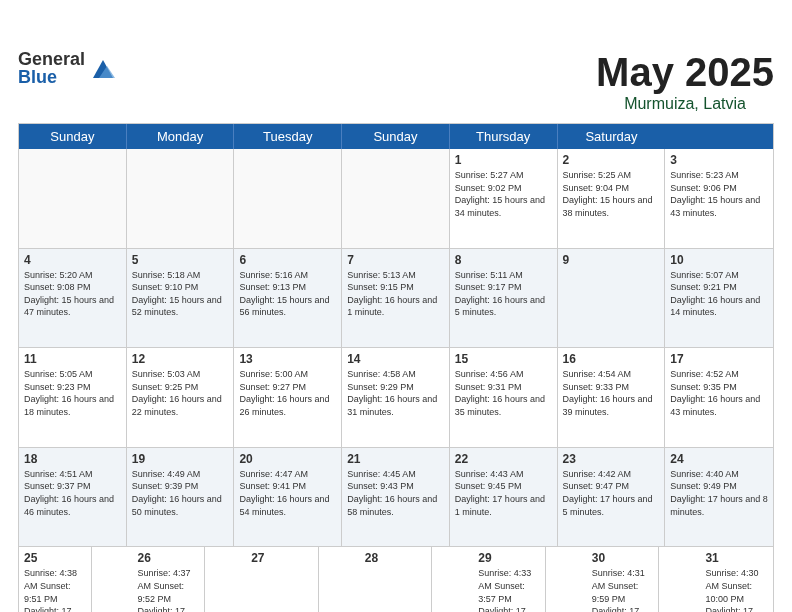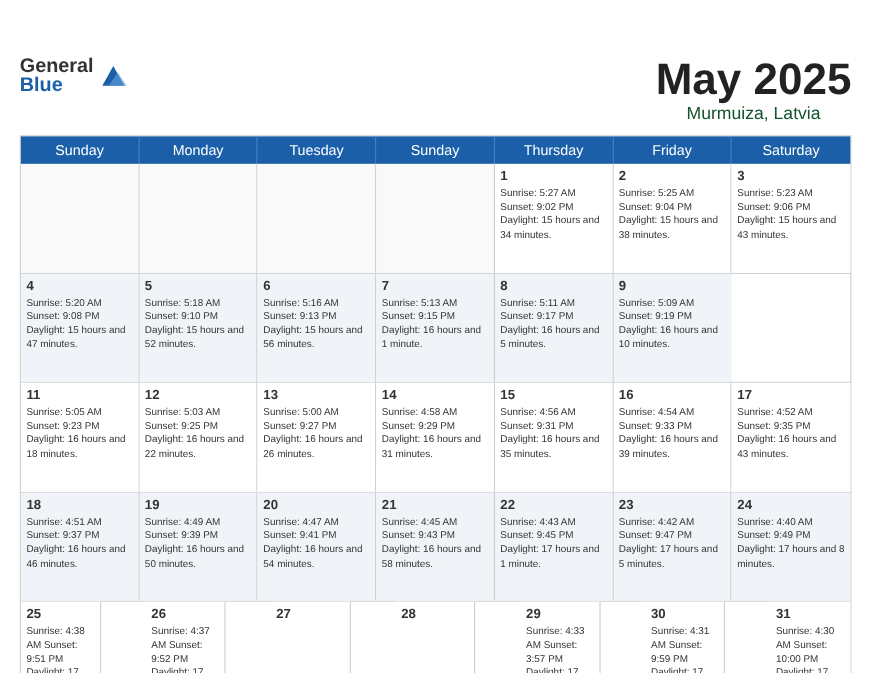--- a/index.html
+++ b/index.html
@@ -132,21 +132,20 @@
     </div>
   </div>
 
   <div class="calendar">
     <div class="cal-header">
       <div class="cal-header-cell">Sunday</div>
       <div class="cal-header-cell">Monday</div>
       <div class="cal-header-cell">Tuesday</div>
       <div class="cal-header-cell">Sunday</div>
       <div class="cal-header-cell">Thursday</div>
-      <div class="cal-header-cell">Friday</div>
       <div class="cal-header-cell">Saturday</div>
     </div>
     <div class="cal-body" id="cal-body">
     <div class="cal-row">
           <div class="cal-cell empty"></div>
           <div class="cal-cell empty"></div>
           <div class="cal-cell empty"></div>
           <div class="cal-cell empty"></div>
           <div class="cal-cell">
             <span class="day-num">1</span>
@@ -201,24 +200,27 @@
           </div>
           <div class="cal-cell alt-bg">
             <span class="day-num">8</span>
             <div class="day-info">Sunrise: 5:11 AM
 Sunset: 9:17 PM
 Daylight: 16 hours
 and 5 minutes.</div>
           </div>
           <div class="cal-cell alt-bg">
             <span class="day-num">9</span>
-            <div class="day-info">Sunrise: 5:09 AM
-Sunset: 9:19 PM
-Daylight: 16 hours
-and 10 minutes.</div>
+          </div>
+          <div class="cal-cell alt-bg">
+            <span class="day-num">10</span>
+            <div class="day-info">Sunrise: 5:07 AM
+Sunset: 9:21 PM
+Daylight: 16 hours
+and 14 minutes.</div>
           </div>
         </div>
         <div class="cal-row">
           <div class="cal-cell">
             <span class="day-num">11</span>
             <div class="day-info">Sunrise: 5:05 AM
 Sunset: 9:23 PM
 Daylight: 16 hours
 and 18 minutes.</div>
           </div>

